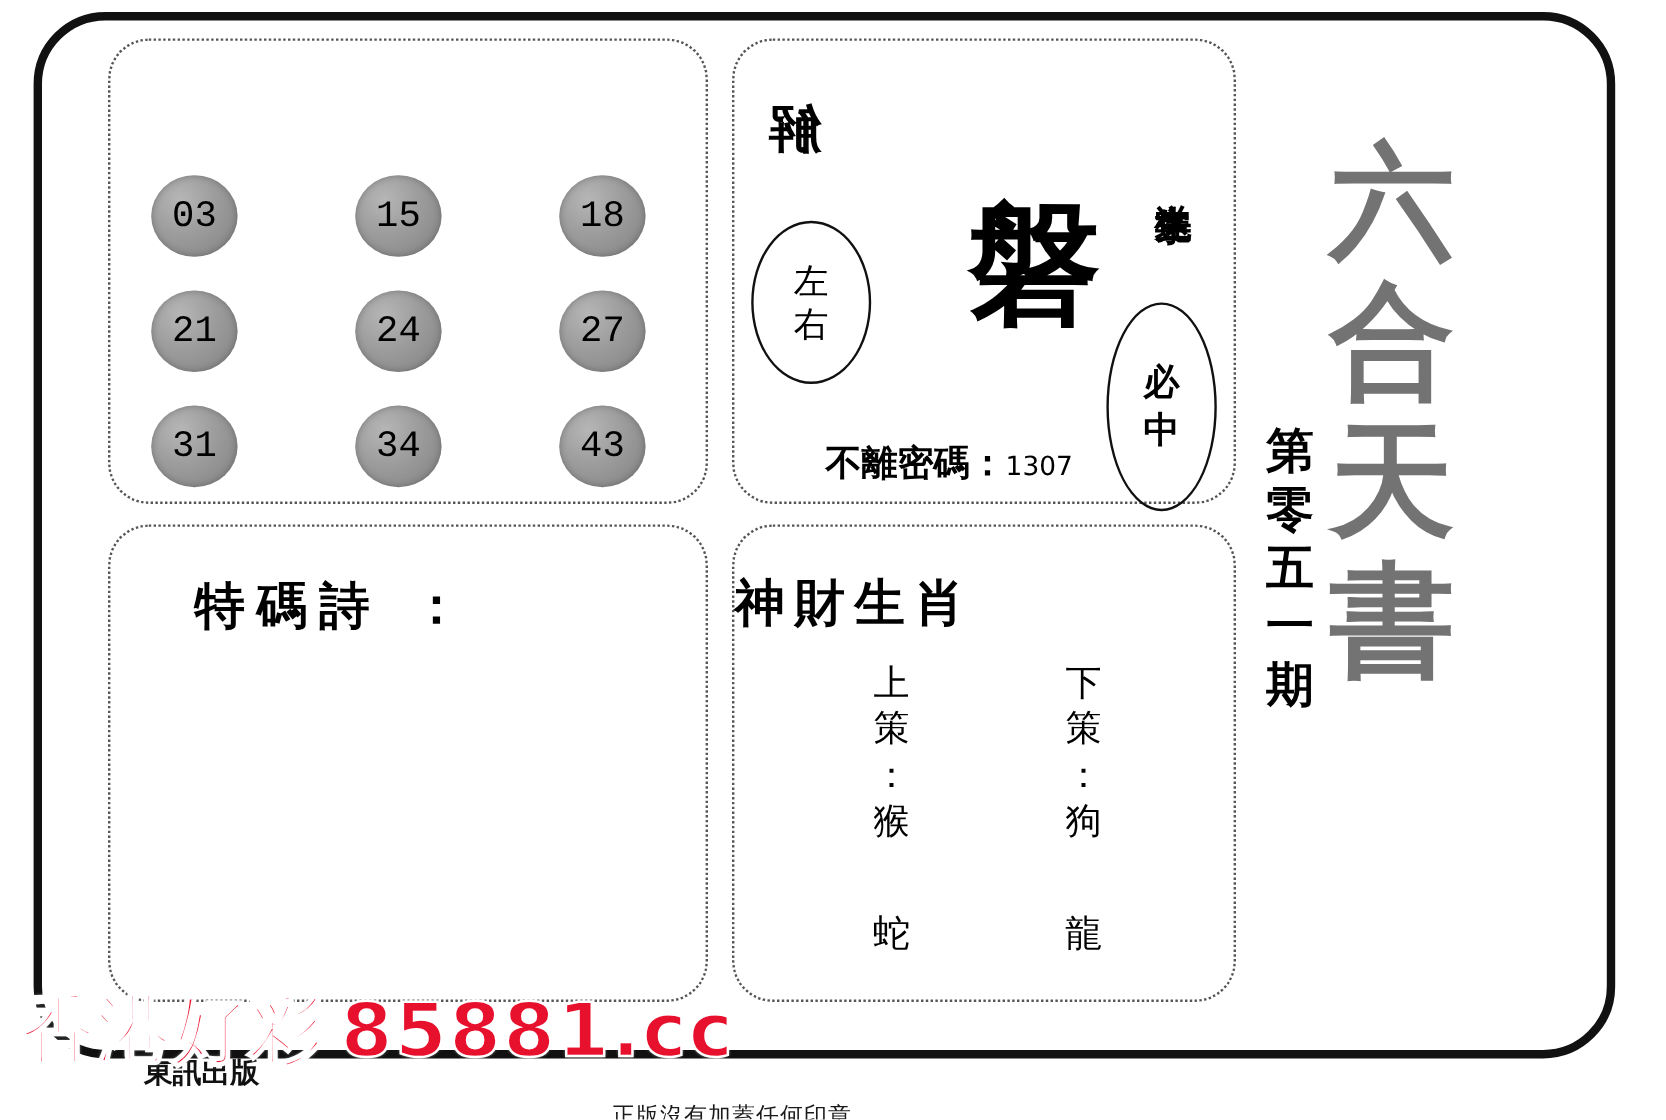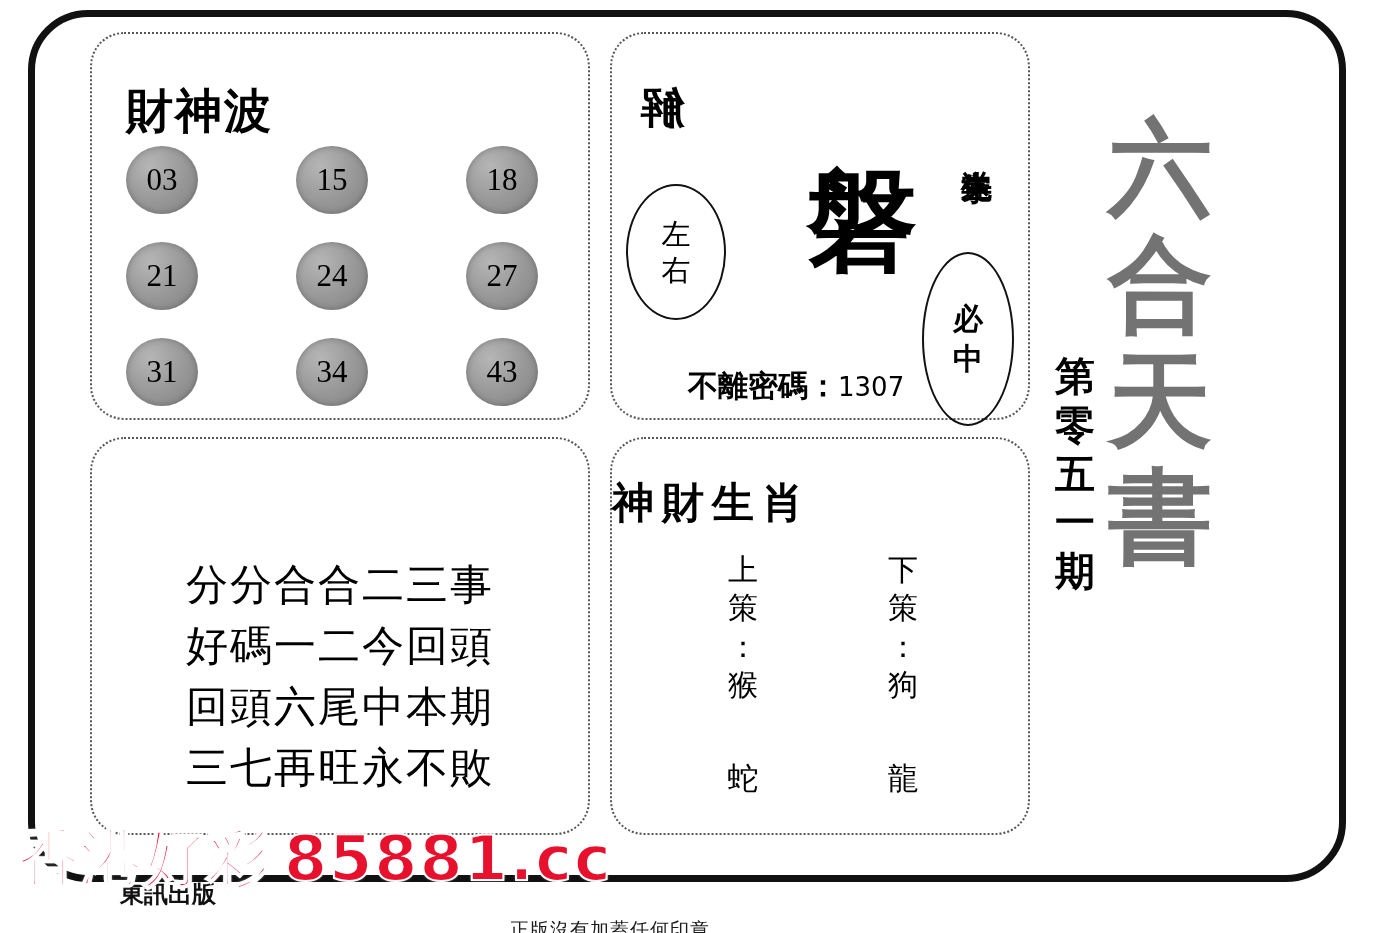--- a/index.html
+++ b/index.html
@@ -58,21 +58,21 @@
     height: 258px;
   }
   .ball {
     position: absolute;
     width: 72px;
     height: 68px;
     border-radius: 50%;
     background:
       radial-gradient(circle at 34% 30%, #b6b6b6 0%, #9d9d9d 42%, #8f8f8f 70%, #7e7e7e 100%);
     color: #000;
-    font-family: Liberation Serif, serif;
+    font-family: Liberation Mono, monospace;
     font-size: 31px;
     display: flex;
     align-items: center;
     justify-content: center;
     box-shadow: inset 0 0 6px rgba(0,0,0,0.25);
   }
   .ball.c0 { left: 8px;   }
   .ball.c1 { left: 178px; }
   .ball.c2 { left: 348px; }
   .ball.r0 { top: 0px;    }
@@ -150,21 +150,21 @@
     position: absolute;
     left: 76px;
     top: 332px;
     font-family: "DejaVu Serif", serif;
     font-weight: bold;
     font-size: 30px;
     white-space: nowrap;
   }
   .code-line .num {
     font-weight: normal;
-    font-size: 26px;
+    font-size: 22px;
     font-family: "DejaVu Sans", sans-serif;
     margin-top: 16px;
   }
 
   
   .poem-title {
     position: absolute;
     left: 70px;
     top: 38px;
     font-family: "DejaVu Serif", serif;
@@ -296,21 +296,20 @@
     font-size: 62px;
     letter-spacing: 2px;
   }
 </style>
 </head>
 <body>
 
 <div class="sheet-frame"></div>
 
 <div class="panel" id="panel-cai">
-  <div class="cai-title">財神波</div>
   <div class="ball-grid">
     <div class="ball r0 c0">03</div>
     <div class="ball r0 c1">15</div>
     <div class="ball r0 c2">18</div>
     <div class="ball r1 c0">21</div>
     <div class="ball r1 c1">24</div>
     <div class="ball r1 c2">27</div>
     <div class="ball r2 c0">31</div>
     <div class="ball r2 c1">34</div>
     <div class="ball r2 c2">43</div>
@@ -333,26 +332,21 @@
     <span>必</span>
     <span>中</span>
   </div>
 
   <div class="code-line">
     <span>不離密碼：</span><span class="num">1307</span>
   </div>
 </div>
 
 <div class="panel" id="panel-poem">
-  <div class="poem-lines">
-    <div class="poem-line">分分合合二三事</div>
-    <div class="poem-line">好碼一二今回頭</div>
-    <div class="poem-line">回頭六尾中本期</div>
-    <div class="poem-line">三七再旺永不敗</div>
-  </div>
+  <div class="poem-title">特碼詩 ：</div>
 </div>
 
 <div class="panel" id="panel-zodiac">
   <div class="zodiac-title">神財生肖</div>
   <div class="zodiac-cols">
     <div class="zcol left-col">
       <div>上</div>
       <div>策</div>
       <div>：</div>
       <div>猴</div>

